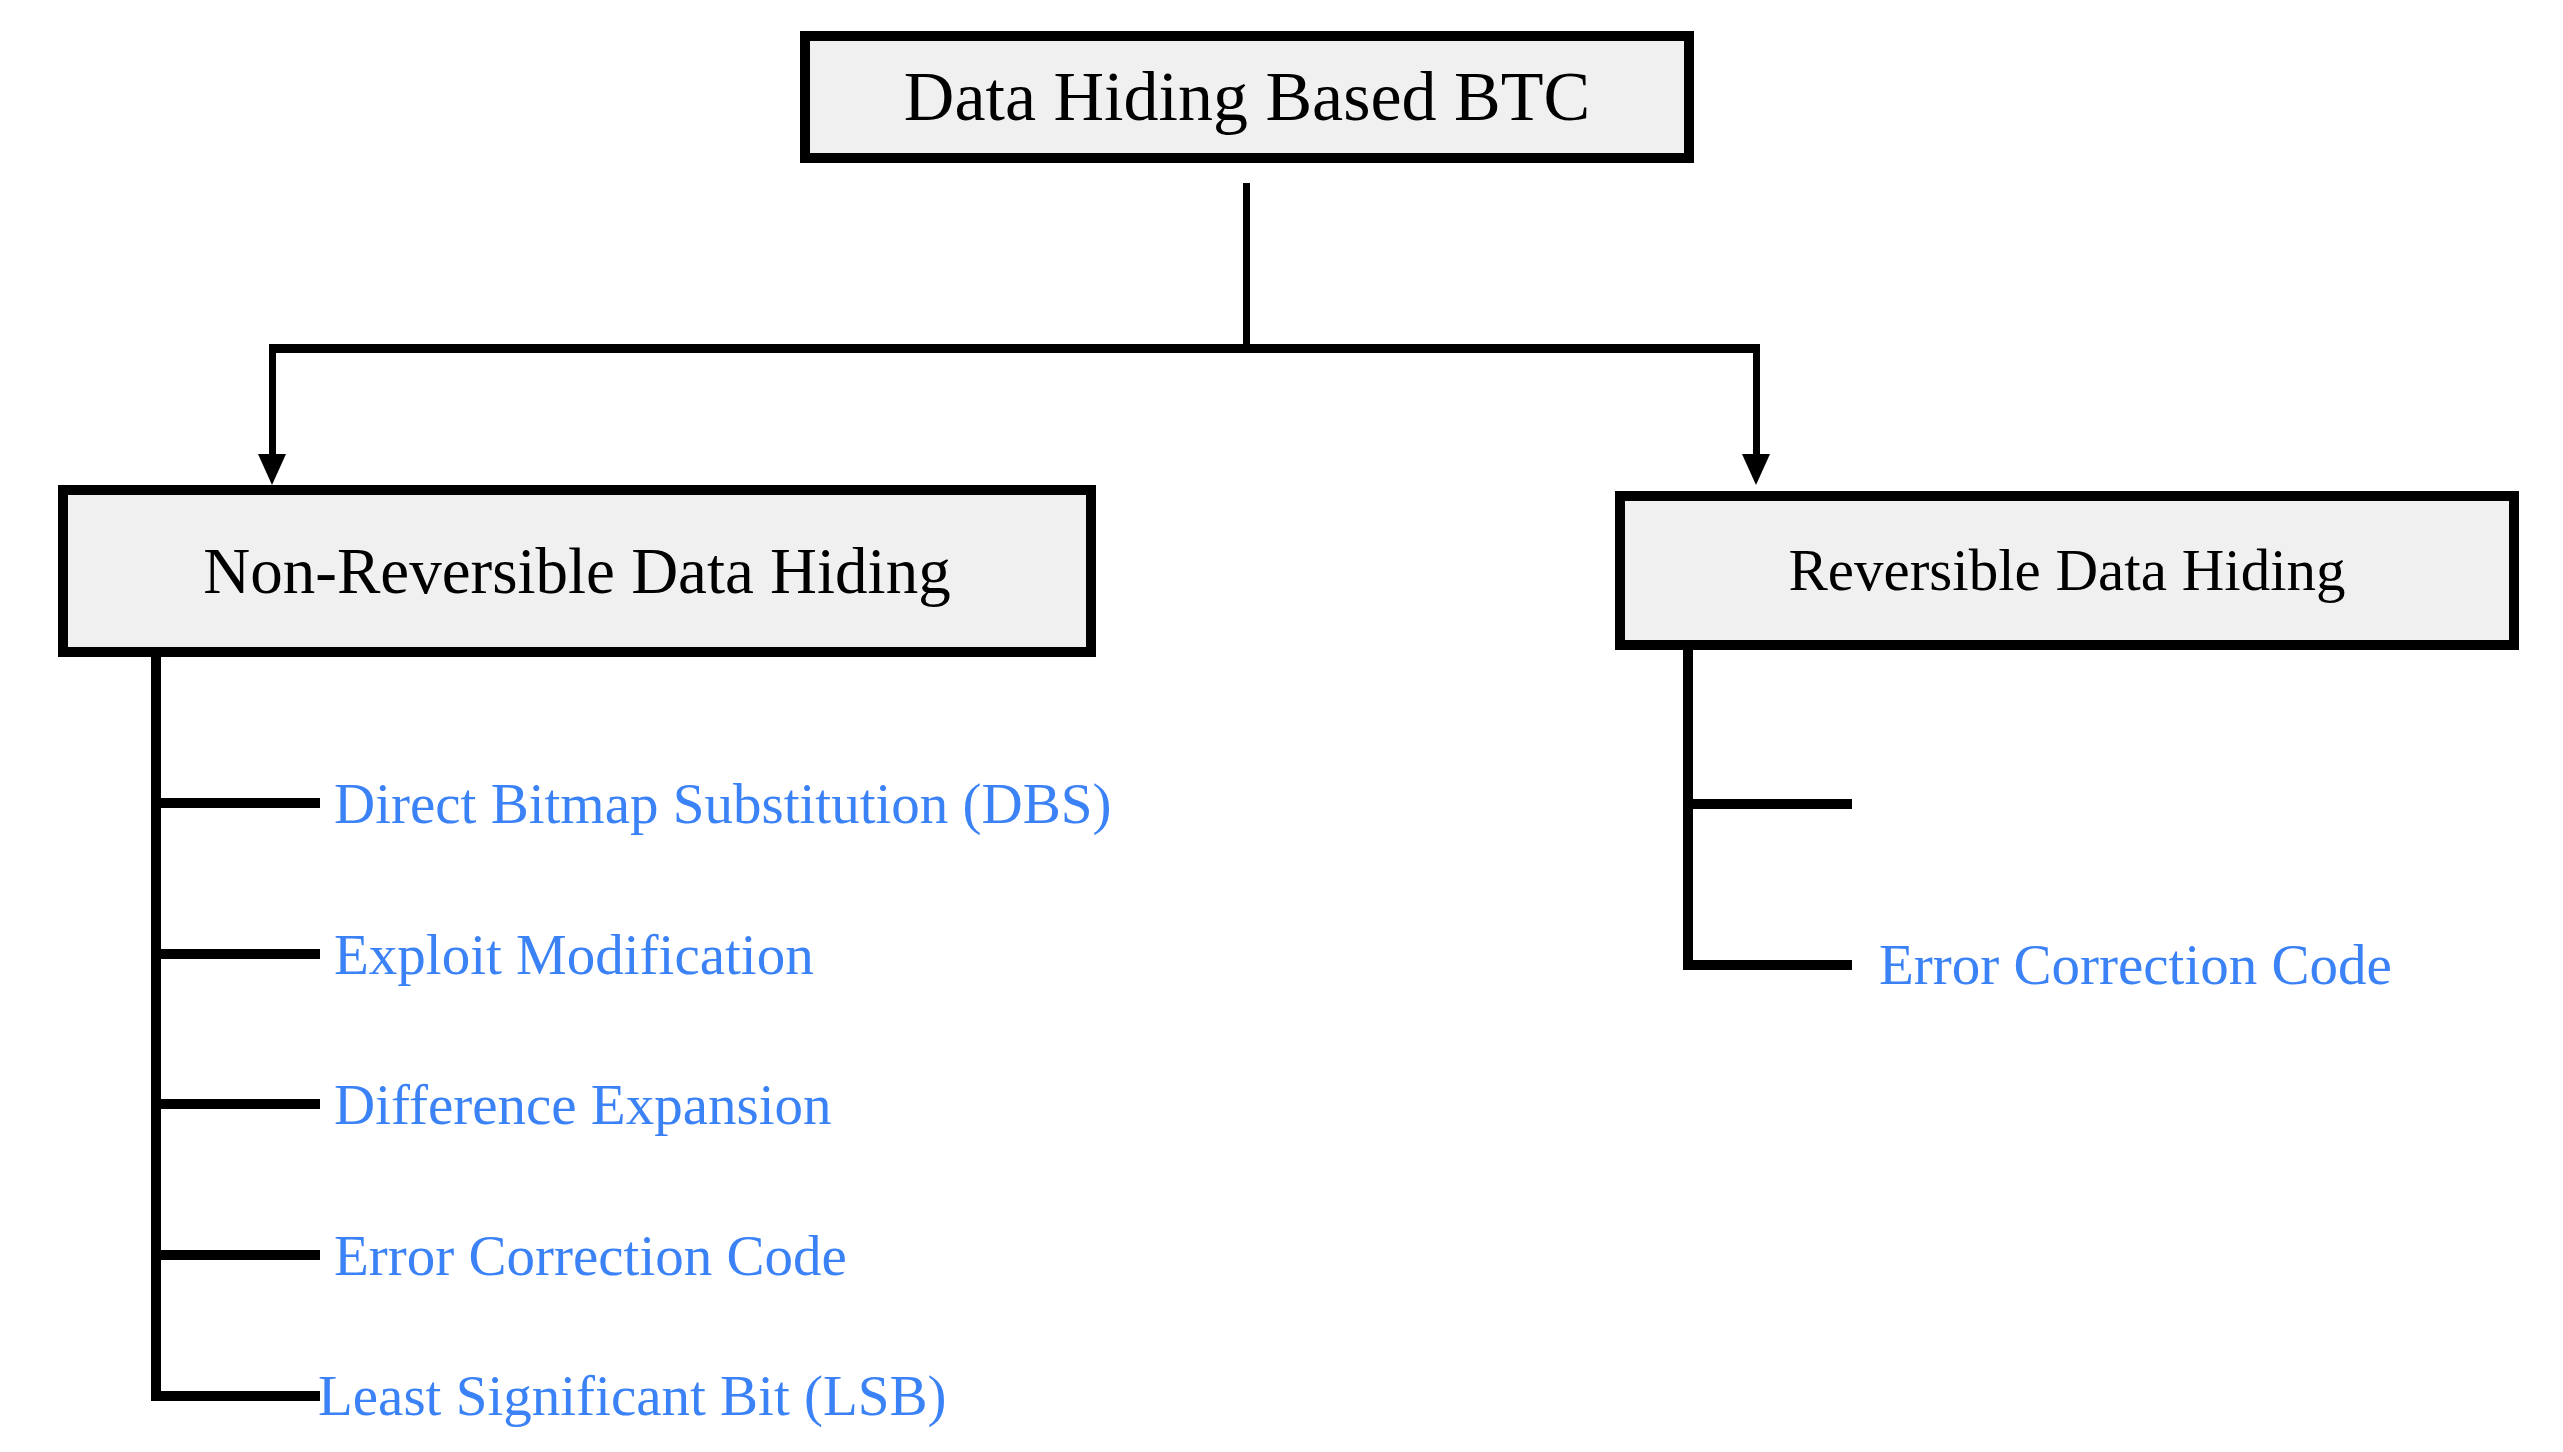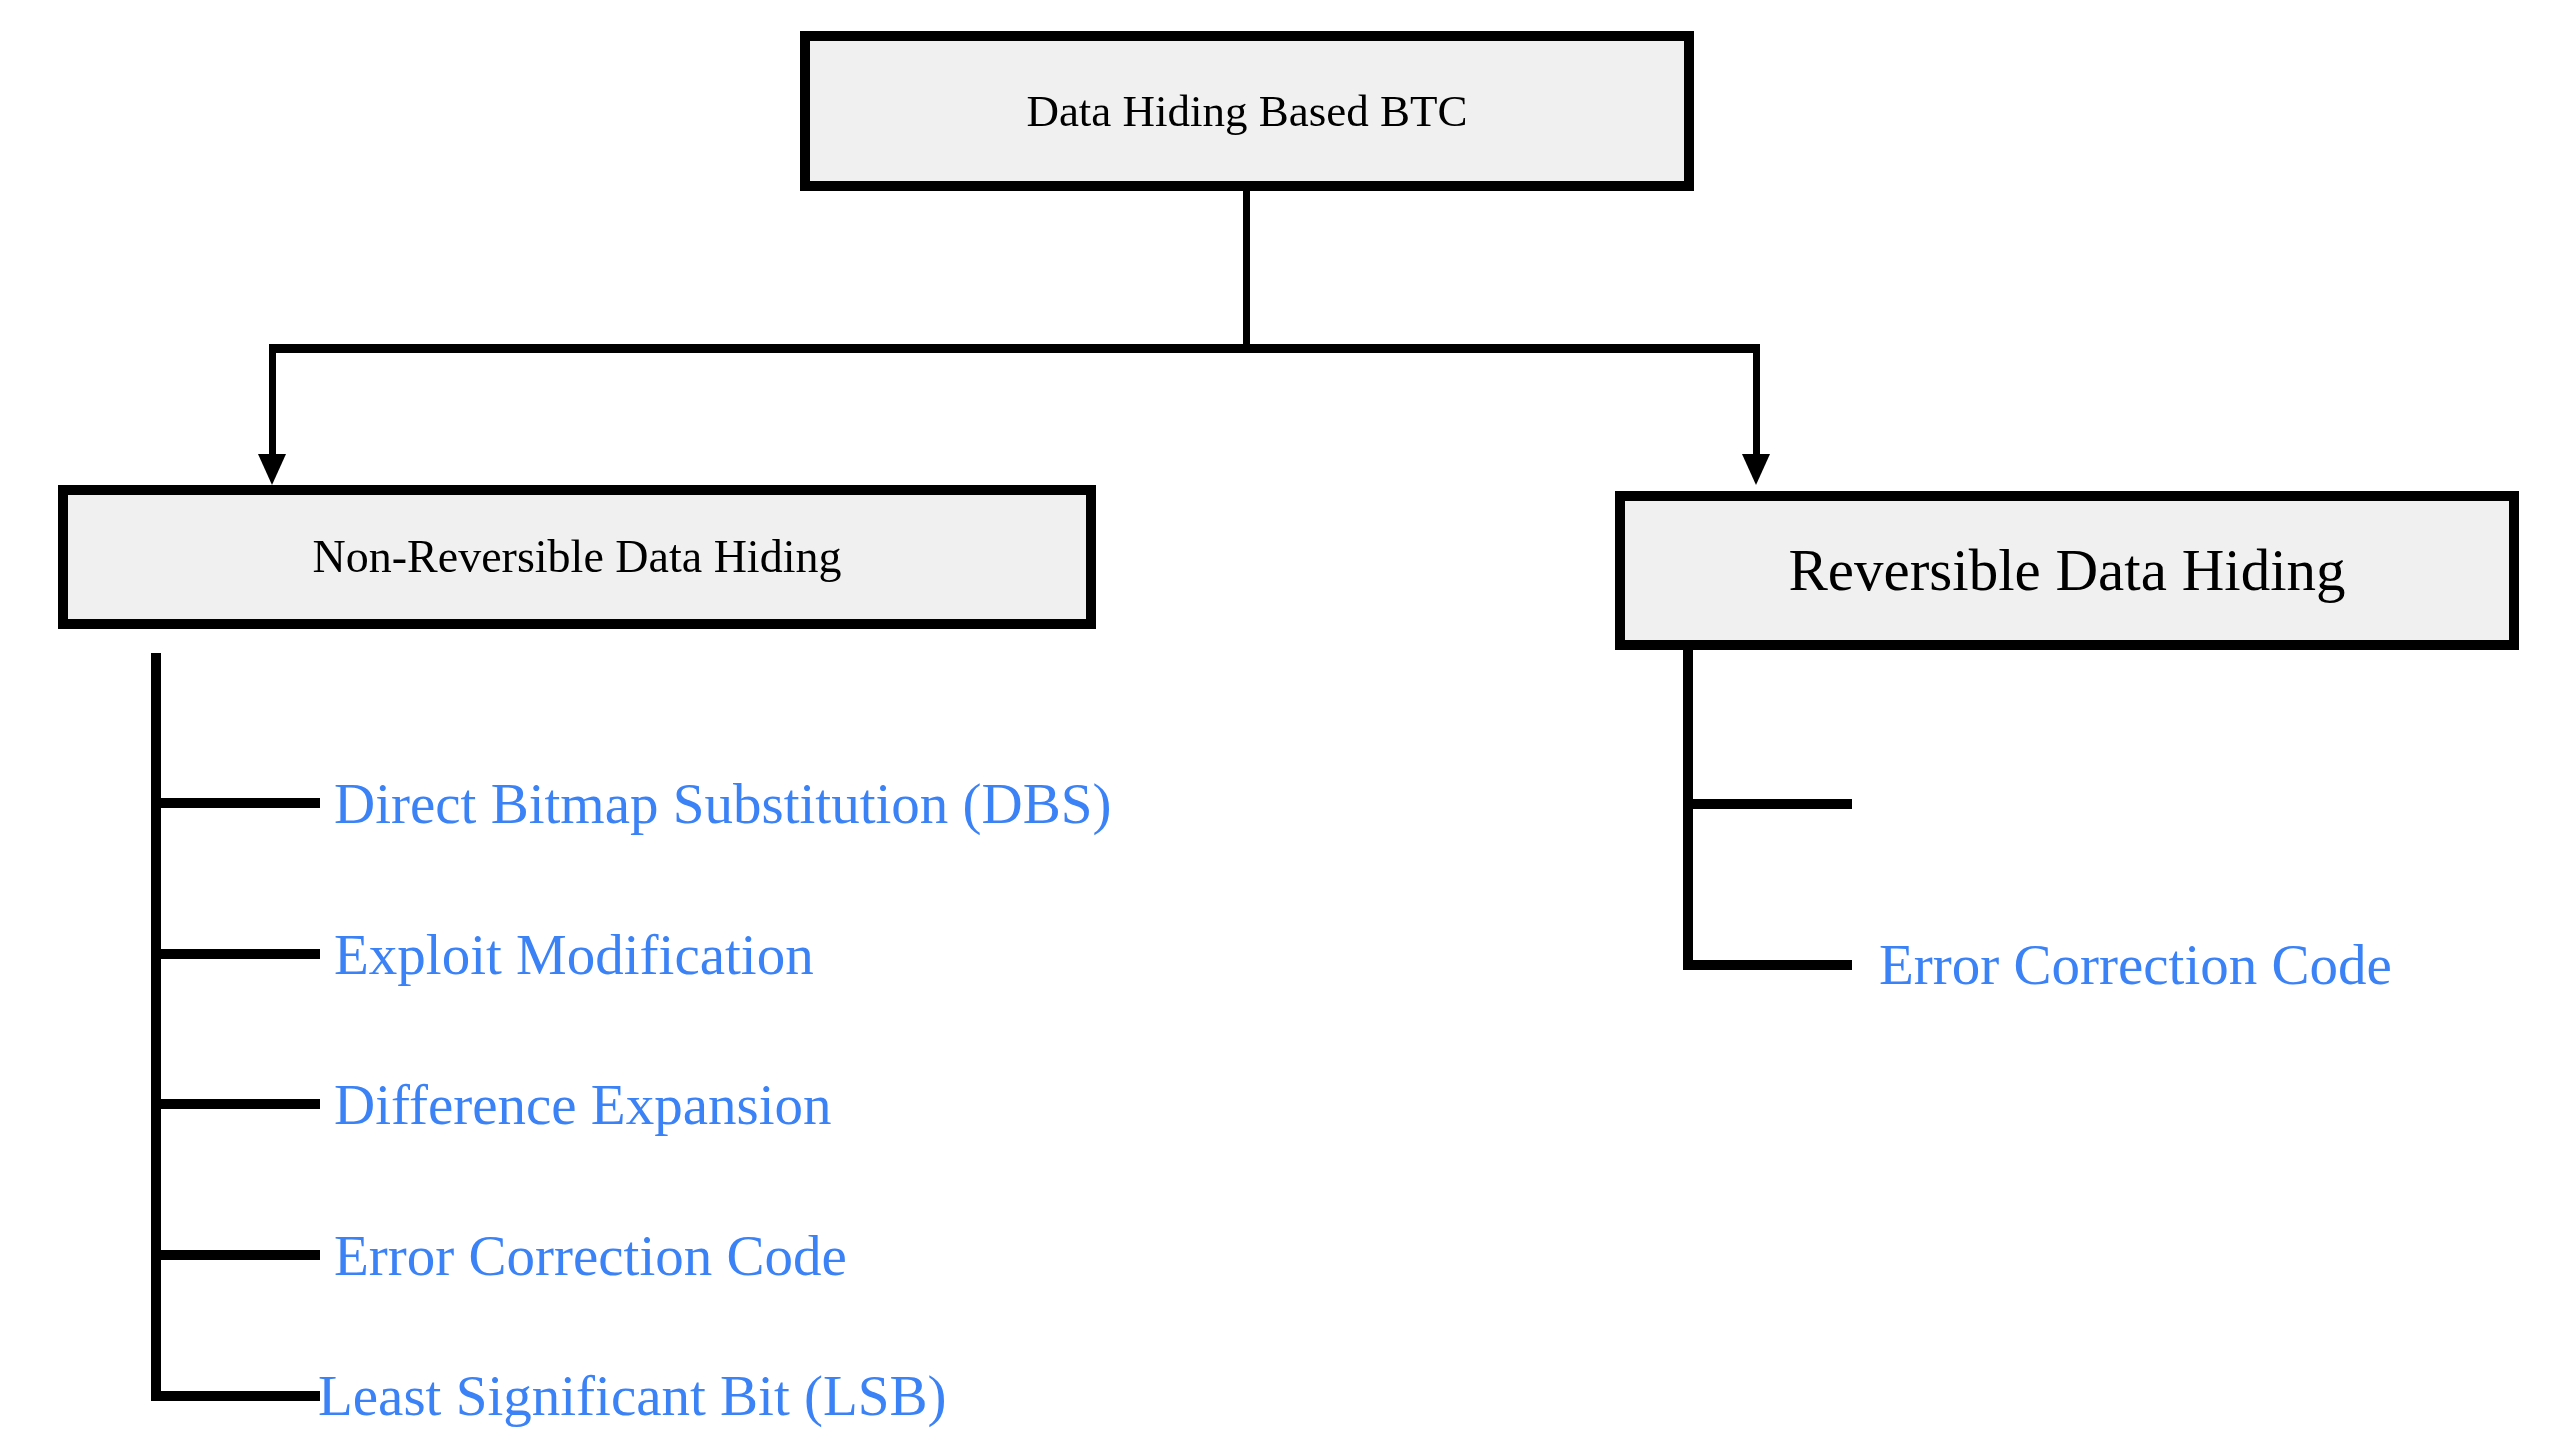--- a/index.html
+++ b/index.html
@@ -29,29 +29,29 @@
     justify-content: center;
     color: #000000;
     line-height: 1;
     white-space: nowrap;
     font-family: "Liberation Serif", "DejaVu Serif", serif;
   }
   #node-root {
     left: 800px;
     top: 31px;
     width: 894px;
-    height: 160px;
-    font-size: 45px;
+    height: 132px;
+    font-size: 70px;
   }
   #node-nonrev {
     left: 58px;
     top: 485px;
     width: 1038px;
-    height: 144px;
-    font-size: 46px;
+    height: 172px;
+    font-size: 65px;
   }
   #node-rev {
     left: 1615px;
     top: 491px;
     width: 904px;
     height: 159px;
     font-size: 59px;
   }
   
   .conn-v {

